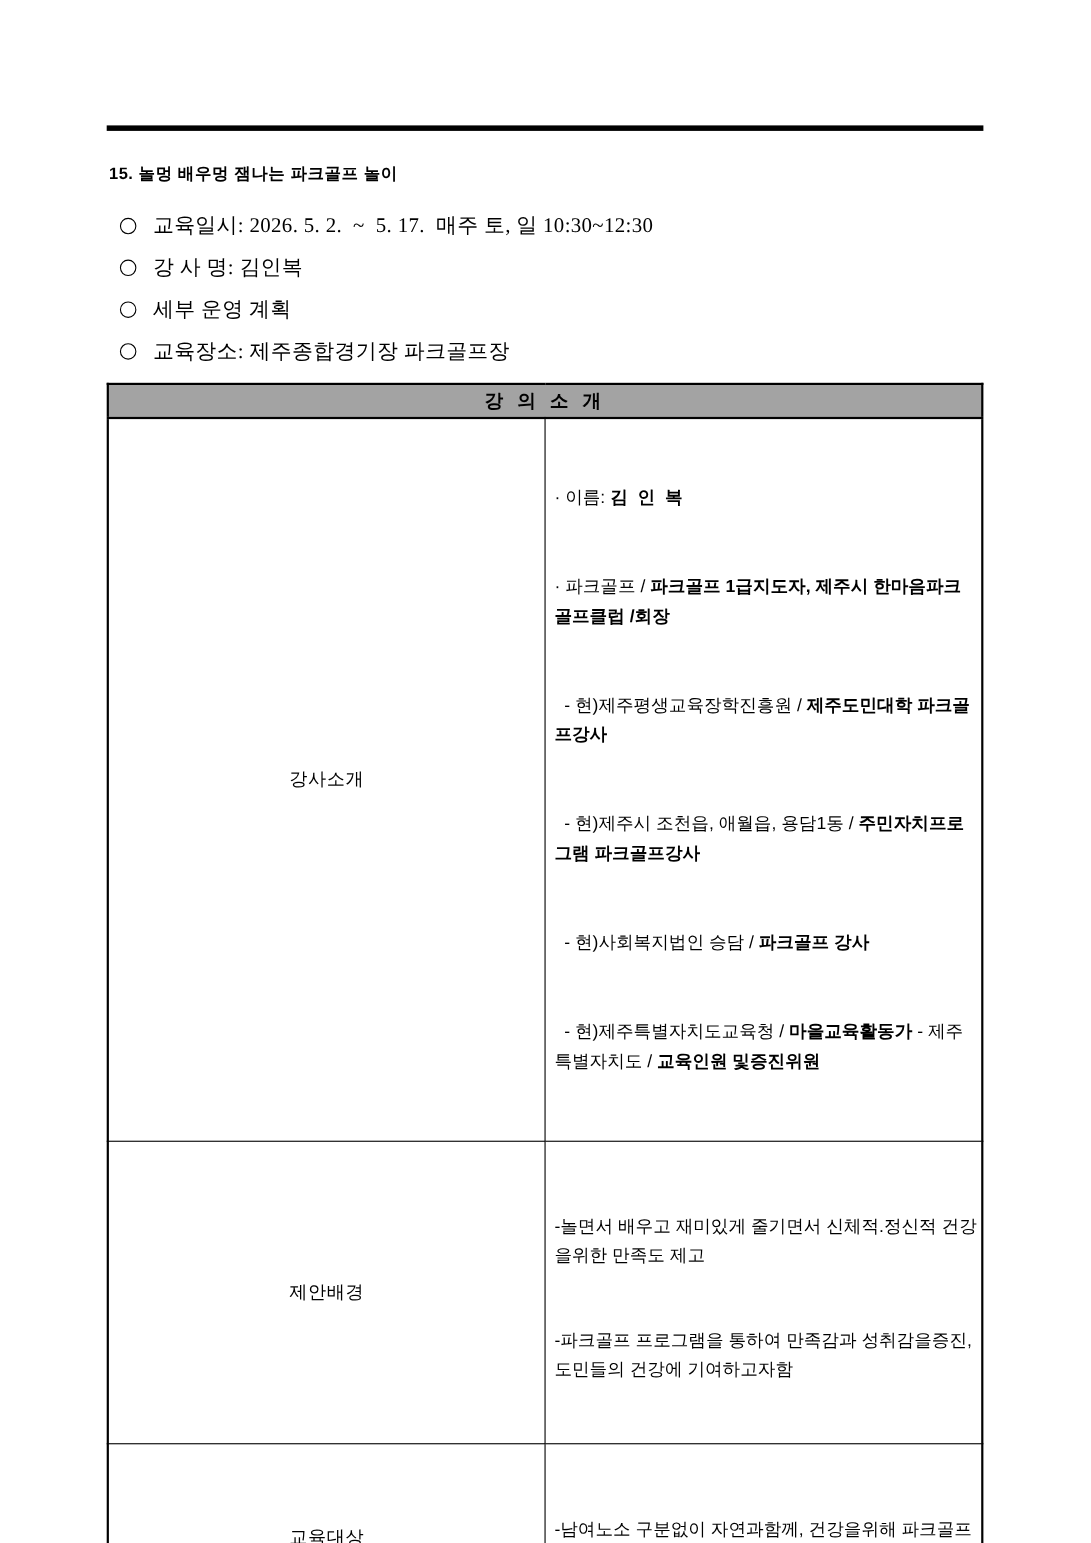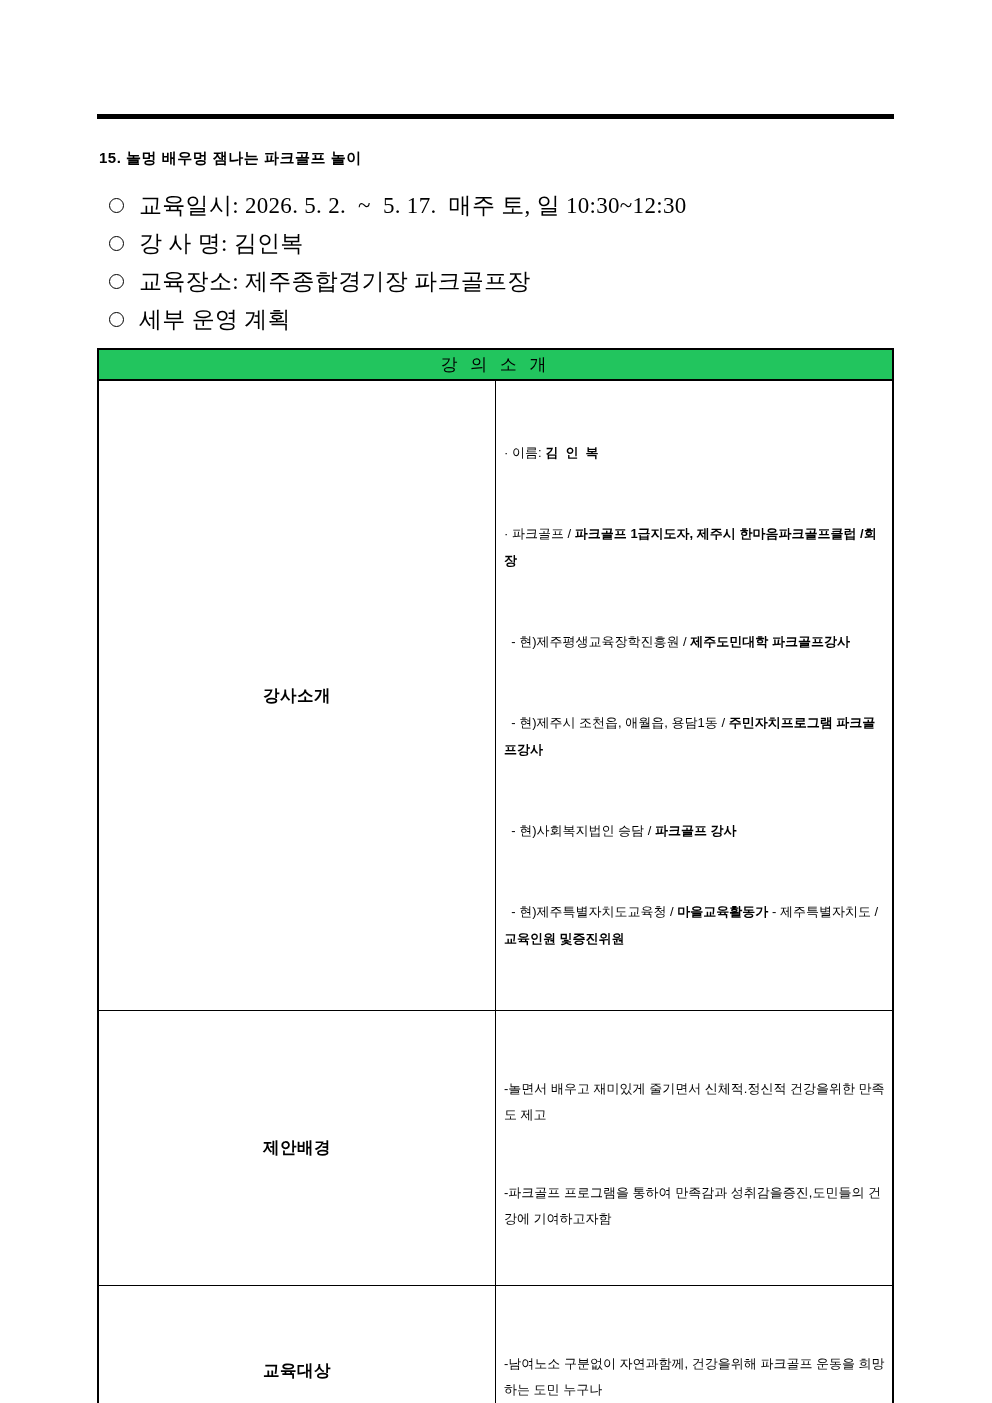--- a/index.html
+++ b/index.html
@@ -14,36 +14,36 @@
     margin:30px 0 0 2px;font-size:15px;font-weight:bold;letter-spacing:0.5px;
     font-family:"Liberation Sans",sans-serif;
   }
   .bullets{margin:18px 0 0 12px;}
   .bullet-row{display:flex;align-items:center;height:38px;}
   .bullet-circle{
     width:13px;height:13px;border:1.6px solid #000;border-radius:50%;
     margin-right:15px;flex:0 0 auto;
   }
   .bullet-text{
-    font-family:"Liberation Serif","DejaVu Serif",serif;font-size:23px;
+    font-family:"Liberation Serif","DejaVu Serif",serif;font-size:19px;
     white-space:pre-wrap;letter-spacing:0.3px;
   }
   table{border-collapse:collapse;width:797px;table-layout:fixed;}
   td,th{border:1.4px solid #000;padding:0;vertical-align:middle;box-sizing:border-box;}
   .tbl{border:2.5px solid #000;margin-top:10px;}
   .sec-head{
-    background:#22c55e;font-weight:normal;text-align:center;font-size:17px;
+    background:#a3a3a3;font-weight:bold;text-align:center;font-size:17px;
     letter-spacing:4px;height:31px;border-bottom:2px solid #000;
   }
   .lbl{
-    font-weight:bold;text-align:center;font-size:16.5px;width:90px;
+    font-weight:normal;text-align:center;font-size:16.5px;width:90px;
     letter-spacing:0.5px;
   }
   .cell{
-    font-size:13px;text-align:left;padding:4px 4px 4px 8px;
+    font-size:16px;text-align:left;padding:4px 4px 4px 8px;
     white-space:pre-wrap;line-height:27px;
   }
   .cell .b{font-weight:bold;}
   .r-instructor{height:170px;}
   .r-background{height:53px;}
   .r-target{height:27px;}
   .r-background .cell,.r-target .cell,.r-purpose .cell{line-height:26px;padding-top:13px;padding-bottom:1px;}
 </style>
 </head>
 <body>
@@ -58,25 +58,25 @@
     <div class="bullet-row">
       <span class="bullet-circle"></span>
       <span class="bullet-text">교육일시: 2026. 5. 2.  ~  5. 17.  매주 토, 일 10:30~12:30</span>
     </div>
     <div class="bullet-row">
       <span class="bullet-circle"></span>
       <span class="bullet-text">강 사 명: 김인복</span>
     </div>
     <div class="bullet-row">
       <span class="bullet-circle"></span>
-      <span class="bullet-text">교육장소: 제주종합경기장 파크골프장</span>
+      <span class="bullet-text">세부 운영 계획</span>
     </div>
     <div class="bullet-row">
       <span class="bullet-circle"></span>
-      <span class="bullet-text">세부 운영 계획</span>
+      <span class="bullet-text">교육장소: 제주종합경기장 파크골프장</span>
     </div>
   </div>
 
   <table class="tbl">
     <tbody>
         <tr>
       <td class="sec-head" colspan="2">강 의 소 개</td>
     </tr>
     <tr class="r-instructor">
       <td class="lbl">강사소개</td>

